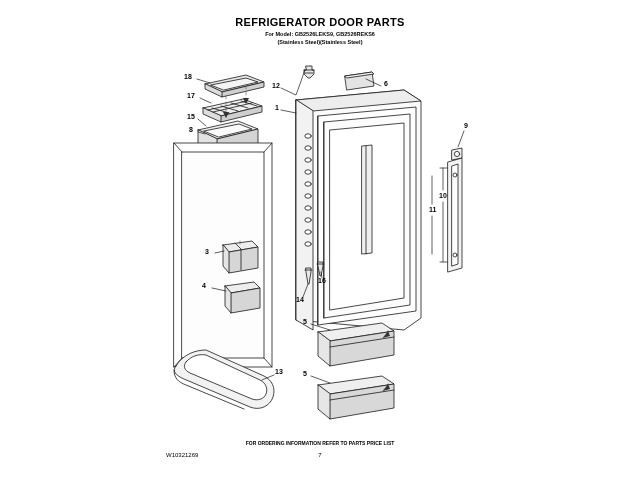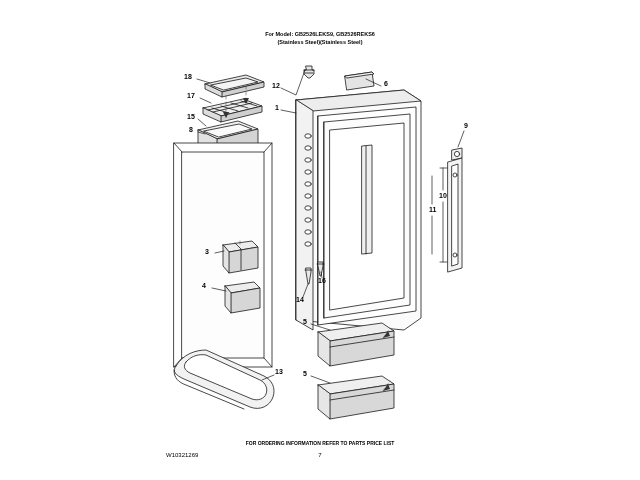--- a/index.html
+++ b/index.html
@@ -71,20 +71,21 @@
     top: 0;
     width: 640px;
     height: 480px;
   }
 </style>
 </head>
 <body>
 
 <div id="page">
 
+  <div class="title">REFRIGERATOR DOOR PARTS</div>
   <div class="subtitle l1">For Model: GB2526LEKS9, GB2526REKS6</div>
   <div class="subtitle l2">(Stainless Steel)(Stainless Steel)</div>
 
   <svg class="art" viewBox="0 0 640 480">
     <g fill="none" stroke="#1a1a1a" stroke-width="0.8" stroke-linejoin="round" stroke-linecap="round">
 
       <g>
         <path d="M205 84 L246 75 L264 82 L222 92 Z" fill="#e8e8e8"></path>
         <path d="M222 92 L264 82 L264 87 L222 97 Z" fill="#d0d0d0"></path>
         <path d="M205 84 L205 89 L222 97 L222 92 Z" fill="#dcdcdc"></path>

